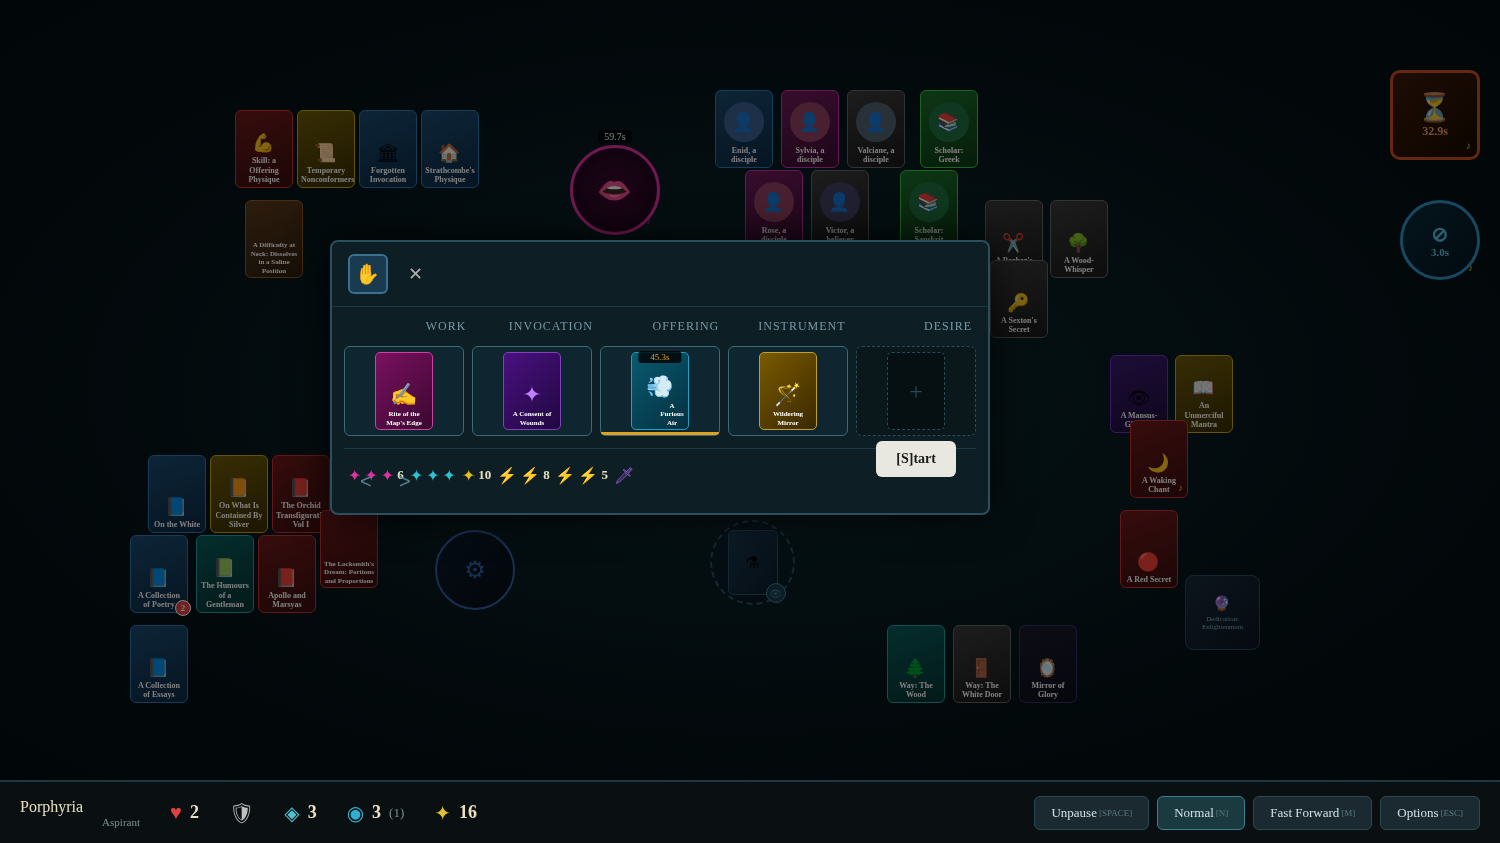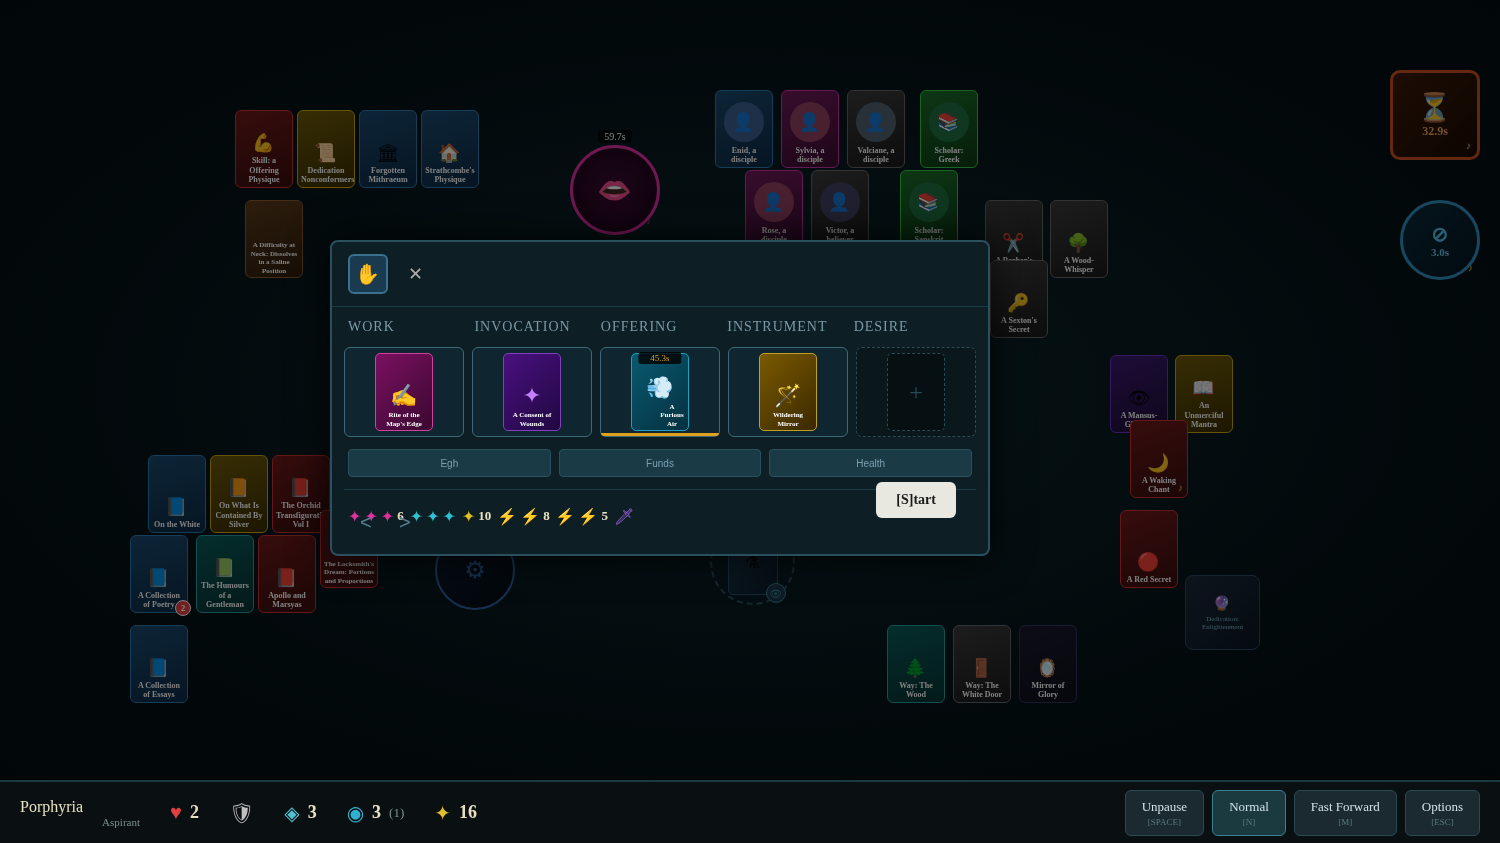--- a/index.html
+++ b/index.html
@@ -174,22 +174,22 @@
 
     #slots-header {
       display: flex;
       gap: 8px;
       margin-bottom: 12px;
       padding: 0 4px;
     }
 
     .slot-label {
       flex: 1;
-      text-align: left;
-      font-size: 14px;
+      text-align: right;
+      font-size: 12px;
       color: #7a9aa8;
       text-transform: uppercase;
       letter-spacing: 1px;
     }
 
     #slots-row {
       display: flex;
       gap: 8px;
       margin-bottom: 12px;
     }
@@ -346,21 +346,21 @@
     .ctrl-btn {
       background: #1a2a30;
       border: 1px solid #2a4a50;
       border-radius: 6px;
       color: #d0e0e8;
       padding: 8px 16px;
       cursor: pointer;
       font-size: 13px;
       font-family: 'Georgia', serif;
       display: flex;
-      flex-direction: column;
+      flex-direction: row;
       align-items: center;
       gap: 2px;
     }
 
     .ctrl-btn-sub {
       font-size: 9px;
       color: #5a7a80;
     }
 
     .ctrl-btn.active {
@@ -495,27 +495,27 @@
 
   <div class="card card-sm card-red" style="top:110px;left:235px">
     <div class="card-inner">
       <div class="card-icon">💪</div>
       <div class="card-label">Skill: a Offering Physique</div>
     </div>
   </div>
   <div class="card card-sm card-yellow" style="top:110px;left:297px">
     <div class="card-inner">
       <div class="card-icon">📜</div>
-      <div class="card-label">Dedication Nonconformers</div>
+      <div class="card-label">Temporary Nonconformers</div>
     </div>
   </div>
   <div class="card card-sm card-blue" style="top:110px;left:359px">
     <div class="card-inner">
       <div class="card-icon">🏛</div>
-      <div class="card-label">Forgotten Mithraeum</div>
+      <div class="card-label">Forgotten Invocation</div>
     </div>
   </div>
   <div class="card card-sm card-blue" style="top:110px;left:421px">
     <div class="card-inner">
       <div class="card-icon">🏠</div>
       <div class="card-label">Strathcombe's Physique</div>
     </div>
   </div>
 
   <div class="card card-sm card-brown" style="top:200px;left:245px">
@@ -783,25 +783,20 @@
               </div>
             </div>
 
             <div class="slot">
               <div style="width:58px;height:78px;background:rgba(0,0,0,0.3);border:1px dashed #2a4a55;border-radius:5px;display:flex;align-items:center;justify-content:center;">
                 <span style="color:#2a4a55;font-size:24px;">+</span>
               </div>
             </div>
           </div>
 
-          <div id="aspects-row">
-            <button class="aspect-btn">Egh</button>
-            <button class="aspect-btn">Funds</button>
-            <button class="aspect-btn">Health</button>
-          </div>
 
           <div id="symbols-row">
             <div class="symbol-group">
               <span style="font-size:16px;color:#e030a0;">✦</span>
               <span style="font-size:16px;color:#e030a0;">✦</span>
               <span style="font-size:16px;color:#e030a0;">✦</span>
               <span class="symbol-count">6</span>
             </div>
             <div class="symbol-group">
               <span style="font-size:16px;color:#30c0d0;">✦</span>

